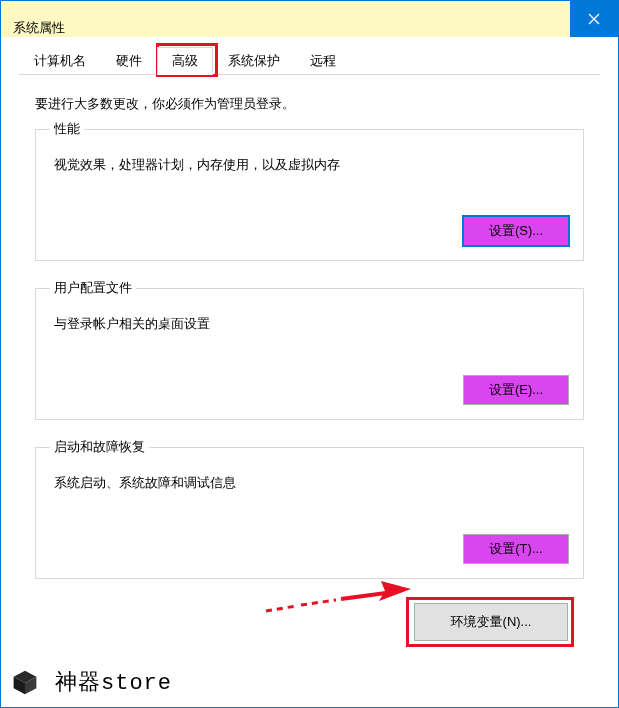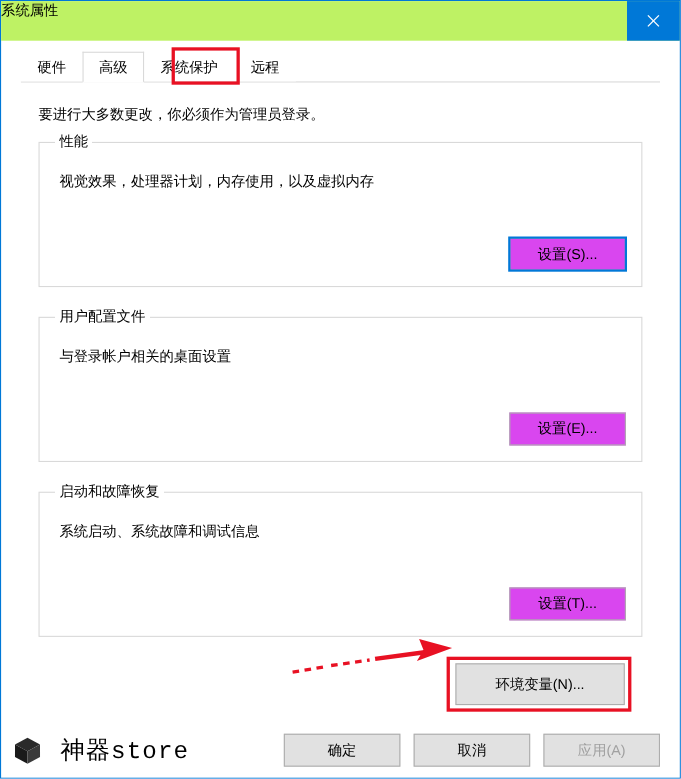--- a/index.html
+++ b/index.html
@@ -1,18 +1,18 @@
 <!DOCTYPE html>
 <html><head>
   <meta charset="utf-8">
   <style>
     * { margin: 0; padding: 0; box-sizing: border-box; font-family: "Microsoft YaHei", "Segoe UI", sans-serif; }
     body { background: #fff; width: 619px; height: 708px; position: relative; overflow: hidden; }
     .window { width: 619px; height: 708px; border: 1px solid #0078d7; background: #fff; position: relative; }
-    .titlebar { height: 36px; background: #bef264; display: flex; align-items: flex-start; justify-content: space-between; }
+    .titlebar { height: 36px; background: #fef9c3; display: flex; align-items: flex-end; justify-content: space-between; padding-left: 12px; }
     .titlebar-title { font-size: 13px; color: #000; }
     .close-btn { width: 48px; height: 36px; background: #0078d7; display: flex; align-items: center; justify-content: center; cursor: pointer; }
     .close-btn svg { width: 12px; height: 12px; }
     .content { padding: 10px 18px 0 18px; }
     .tabs { display: flex; position: relative; border-bottom: 1px solid #d9d9d9; height: 28px; }
     .tab { padding: 4px 14px; font-size: 13px; color: #000; border: 1px solid transparent; border-bottom: none; cursor: pointer; position: relative; background: #fff; }
     .tab.active { border-color: #d9d9d9; border-bottom: 1px solid #fff; margin-bottom: -1px; z-index: 2; }
     .tab-highlight { position: absolute; border: 3px solid #e81123; pointer-events: none; }
     .tab-body { padding: 20px 16px 10px 16px; }
     .intro-text { font-size: 13px; color: #000; margin-bottom: 7px; }
@@ -43,20 +43,21 @@
     <div class="close-btn">
       <svg viewBox="0 0 12 12">
           <line x1="1" y1="1" x2="11" y2="11" stroke="#fff" stroke-width="1.2"></line>
           <line x1="11" y1="1" x2="1" y2="11" stroke="#fff" stroke-width="1.2"></line>
         </svg>
     </div>
   </div>
 
   <div class="content">
     <div class="tabs">
+      <div class="tab">计算机名</div>
       <div class="tab">硬件</div>
       <div class="tab active">高级</div>
       <div class="tab">系统保护</div>
       <div class="tab">远程</div>
       <div class="tab-highlight" style="left:137px; top:-4px; width:62px; height:34px;"></div>
     </div>
 
     <div class="tab-body">
       <div class="intro-text">要进行大多数更改，你必须作为管理员登录。</div>
 
@@ -91,25 +92,20 @@
     </div>
   </div>
 
   <svg class="arrow-annotation" style="left:260px; top:580px; width:160px; height:40px;" viewBox="0 0 160 40">
     <line x1="5" y1="30" x2="35" y2="25" stroke="#e81123" stroke-width="3" stroke-dasharray="6 5"></line>
     <line x1="40" y1="24" x2="75" y2="19" stroke="#e81123" stroke-width="3" stroke-dasharray="6 5"></line>
     <line x1="80" y1="18" x2="125" y2="12" stroke="#e81123" stroke-width="4"></line>
     <polygon points="150,8 120,0 124,10 118,20" fill="#e81123"></polygon>
   </svg>
 
-  <div class="bottom-bar">
-    <button class="bottom-btn">确定</button>
-    <button class="bottom-btn">取消</button>
-    <button class="bottom-btn disabled">应用(A)</button>
-  </div>
 
   <div class="watermark">
     <svg viewBox="0 0 32 32">
       <polygon points="16,3 29,10 16,17 3,10" fill="#2a2a2a"></polygon>
       <polygon points="3,10 16,17 16,30 3,23" fill="#1a1a1a"></polygon>
       <polygon points="29,10 16,17 16,30 29,23" fill="#3a3a3a"></polygon>
     </svg>
     <span class="watermark-text">
       <span>神器</span><span class="latin">store</span>
     </span>

